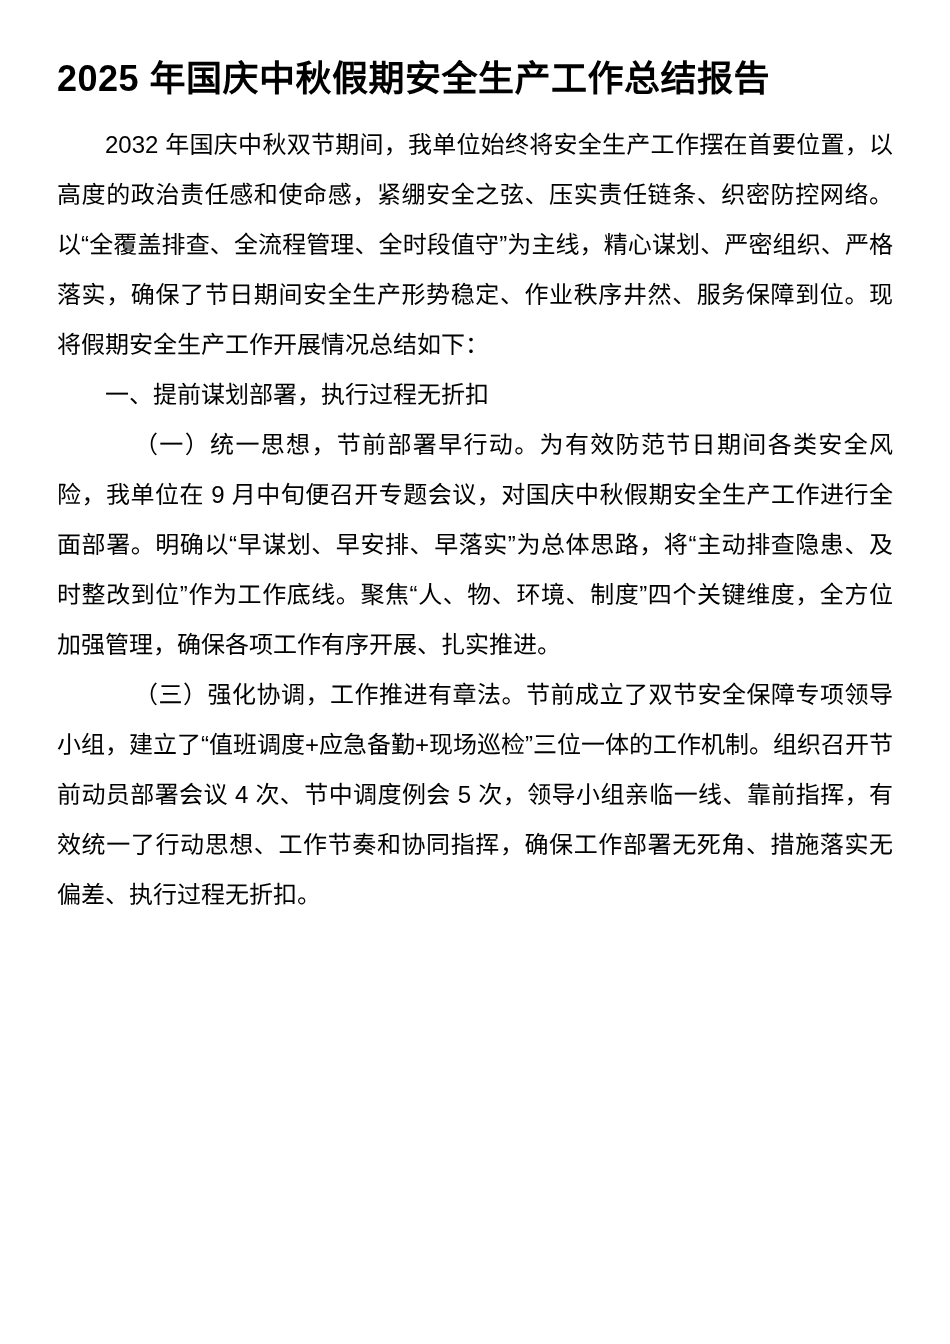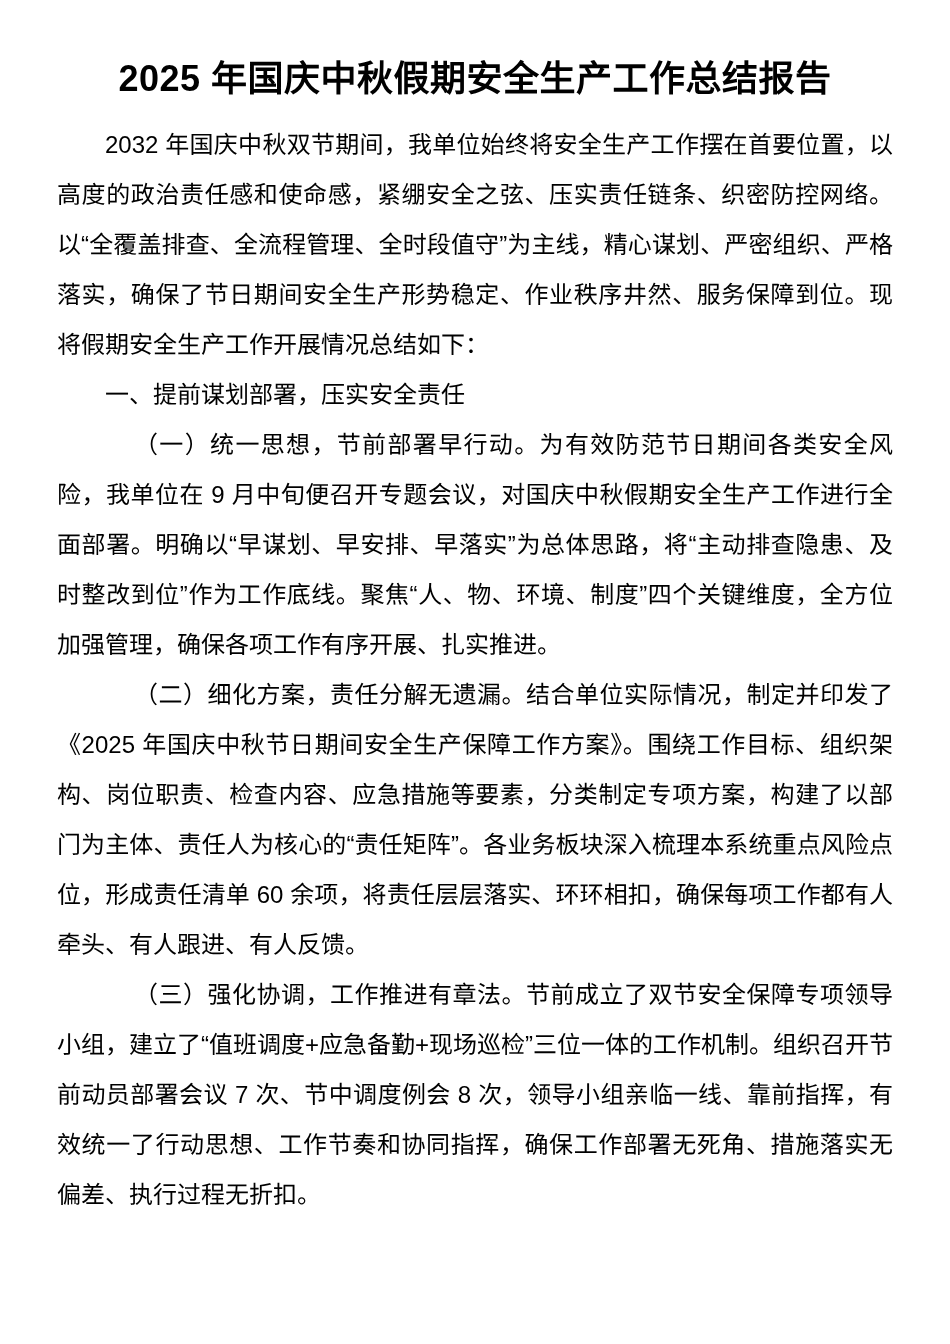--- a/index.html
+++ b/index.html
@@ -19,21 +19,21 @@
     width: 950px;
     height: 1344px;
     padding: 54px 57px 0 57px;
     background: #ffffff;
   }
   .doc-title {
     margin: 0 0 16px 0;
     font-size: 36px;
     font-weight: 700;
     line-height: 50px;
-    text-align: center;
+    text-align: left;
     letter-spacing: 0.5px;
   }
   p.para {
     margin: 0;
     font-size: 24px;
     line-height: 50px;
     text-align: justify;
     text-indent: 2em;
     word-break: break-all;
   }
@@ -44,22 +44,21 @@
 </style>
 </head>
 <body>
 
 <div class="doc">
 
   <h1 class="doc-title">2025 年国庆中秋假期安全生产工作总结报告</h1>
 
   <p class="para">2032 年国庆中秋双节期间，我单位始终将安全生产工作摆在首要位置，以高度的政治责任感和使命感，紧绷安全之弦、压实责任链条、织密防控网络。以“全覆盖排查、全流程管理、全时段值守”为主线，精心谋划、严密组织、严格落实，确保了节日期间安全生产形势稳定、作业秩序井然、服务保障到位。现将假期安全生产工作开展情况总结如下：</p>
 
-  <p class="para">一、提前谋划部署，压实安全责任</p>
+  <p class="para">一、提前谋划部署，执行过程无折扣</p>
 
   <p class="para"><span class="lead">（一）统一思想，节前部署早行动。</span><span>为有效防范节日期间各类安全风险，我单位在 9 月中旬便召开专题会议，对国庆中秋假期安全生产工作进行全面部署。明确以“早谋划、早安排、早落实”为总体思路，将“主动排查隐患、及时整改到位”作为工作底线。聚焦“人、物、环境、制度”四个关键维度，全方位加强管理，确保各项工作有序开展、扎实推进。</span></p>
 
-  <p class="para"><span class="lead">（二）细化方案，责任分解无遗漏。</span><span>结合单位实际情况，制定并印发了《2025 年国庆中秋节日期间安全生产保障工作方案》。围绕工作目标、组织架构、岗位职责、检查内容、应急措施等要素，分类制定专项方案，构建了以部门为主体、责任人为核心的“责任矩阵”。各业务板块深入梳理本系统重点风险点位，形成责任清单 60 余项，将责任层层落实、环环相扣，确保每项工作都有人牵头、有人跟进、有人反馈。</span></p>
 
-  <p class="para"><span class="lead">（三）强化协调，工作推进有章法。</span><span>节前成立了双节安全保障专项领导小组，建立了“值班调度+应急备勤+现场巡检”三位一体的工作机制。组织召开节前动员部署会议 7 次、节中调度例会 8 次，领导小组亲临一线、靠前指挥，有效统一了行动思想、工作节奏和协同指挥，确保工作部署无死角、措施落实无偏差、执行过程无折扣。</span></p>
+  <p class="para"><span class="lead">（三）强化协调，工作推进有章法。</span><span>节前成立了双节安全保障专项领导小组，建立了“值班调度+应急备勤+现场巡检”三位一体的工作机制。组织召开节前动员部署会议 4 次、节中调度例会 5 次，领导小组亲临一线、靠前指挥，有效统一了行动思想、工作节奏和协同指挥，确保工作部署无死角、措施落实无偏差、执行过程无折扣。</span></p>
 
 
 </div>
 
 </body></html>

